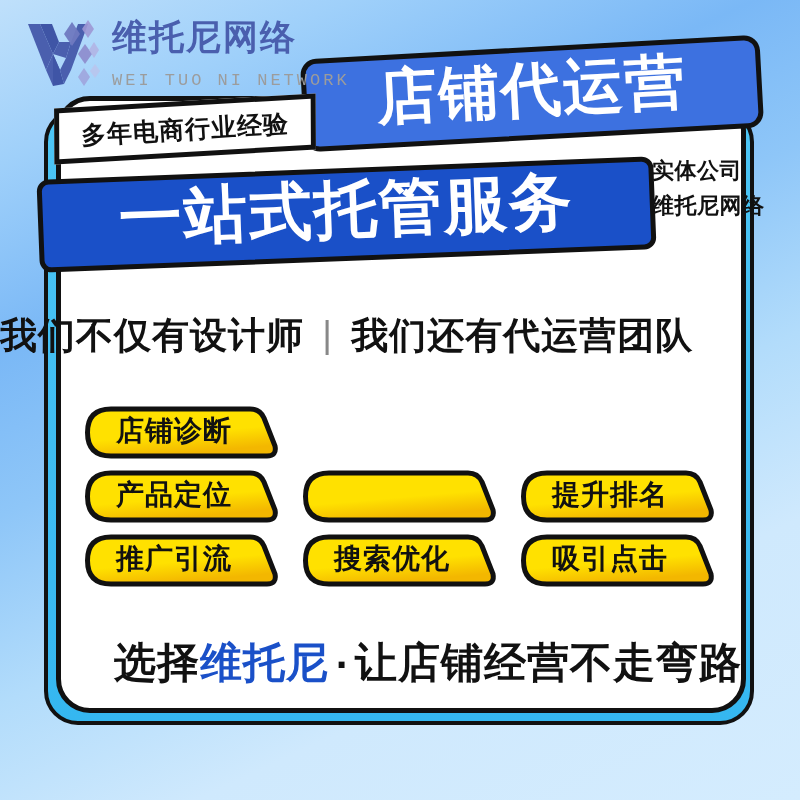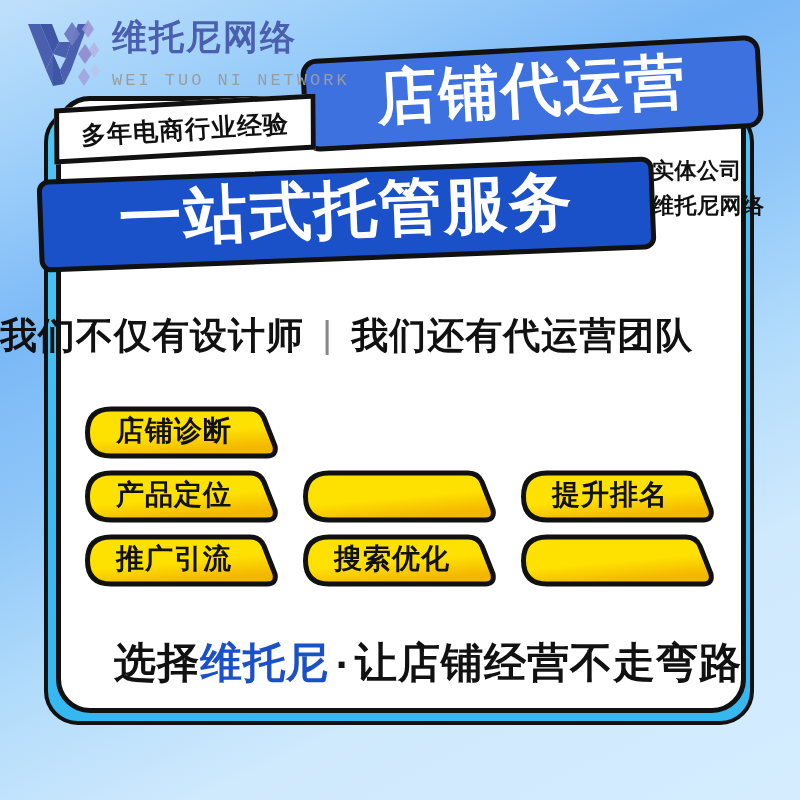--- a/index.html
+++ b/index.html
@@ -417,20 +417,21 @@
         <svg class="pill-shape" viewBox="0 0 196 53" preserveAspectRatio="none">
           <defs>
               <linearGradient id="pg9" x1="0" y1="0" x2="0.35" y2="1">
             <stop offset="0%" stop-color="#ffe100"></stop>
                 <stop offset="62%" stop-color="#ffe100"></stop>
                 <stop offset="100%" stop-color="#f3b700"></stop>
           </linearGradient>
             </defs>
           <path d="M27,3 L166,3 Q176,3 180,12 L191,40 Q193,50 183,50 L27,50 Q3.5,50 3.5,26.5 Q3.5,3 27,3 Z" fill="url(#pg9)" stroke="#111111" stroke-width="5"></path>
         </svg>
+        <span class="pill-label">吸引点击</span>
       </div>
     </div>
 
   </div>
 
   <div class="footer-tagline">
     <span>选择</span><span class="brand">维托尼</span><span class="dot">·</span><span>让店铺经营不走弯路</span>
   </div>
 
 </div>

